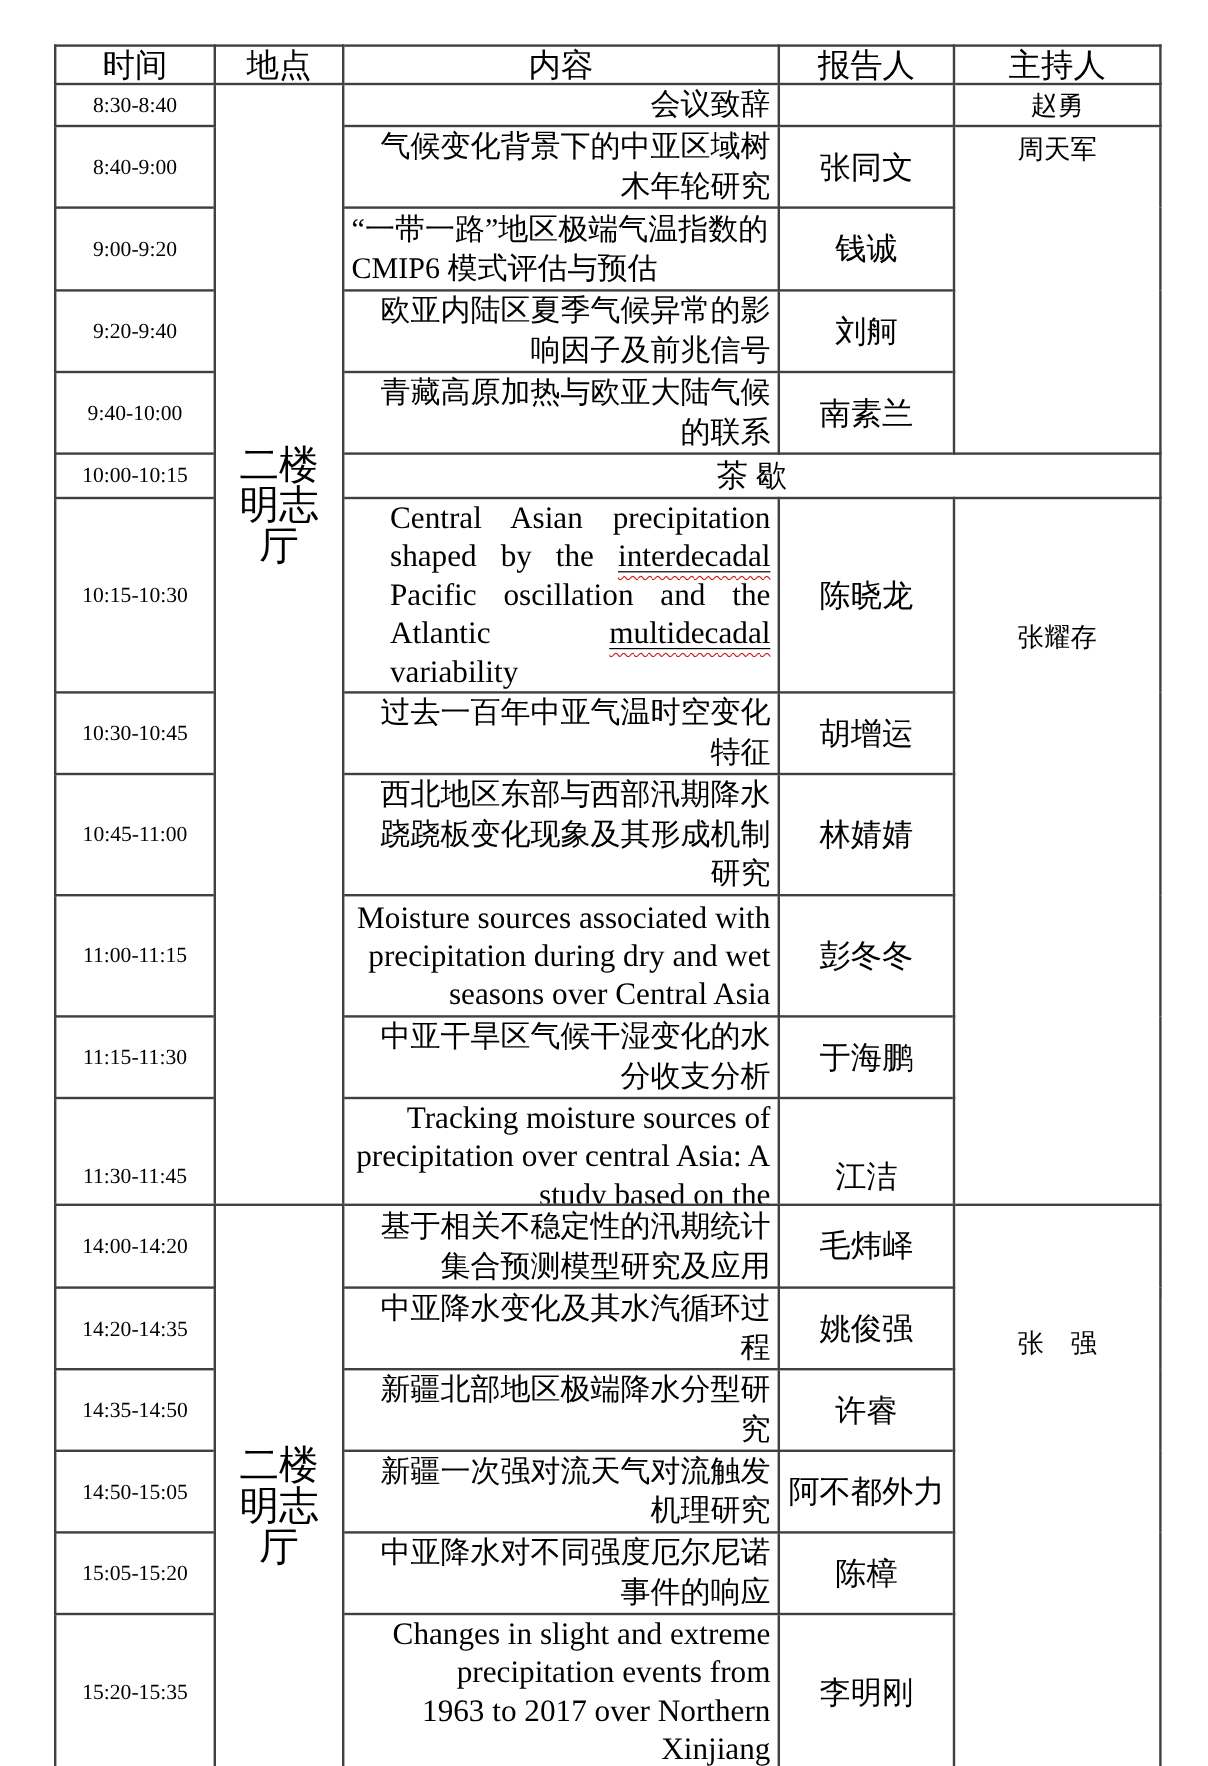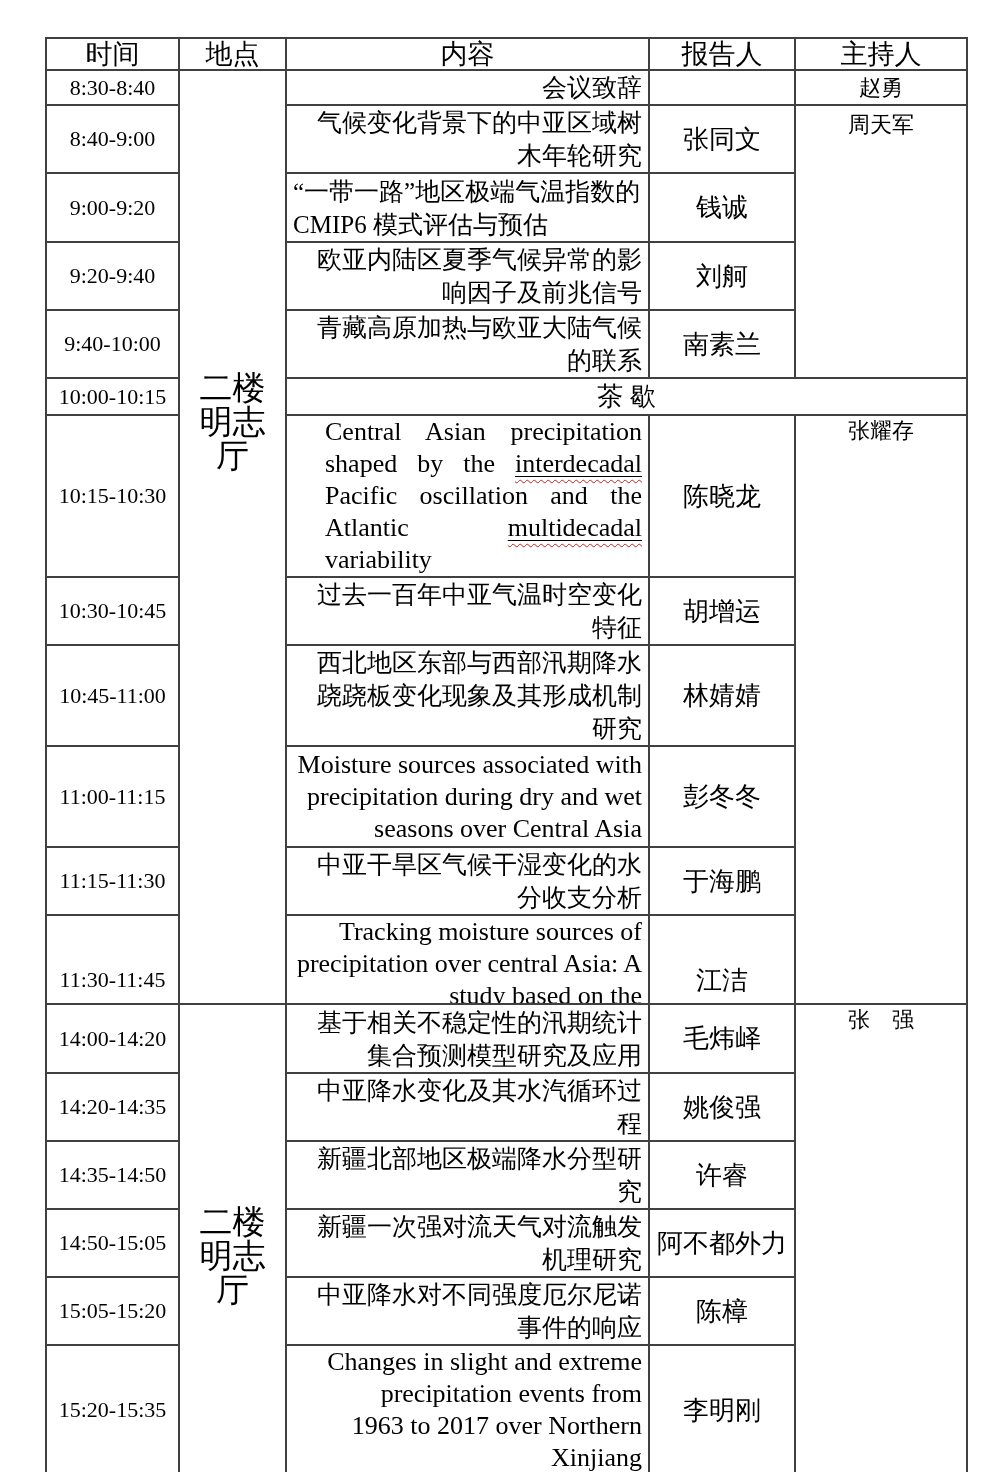--- a/index.html
+++ b/index.html
@@ -16,31 +16,31 @@
   table.morning{top:37px;}
   table.afternoon{top:1003px;}
   .sched th,.sched td{
     border:2px solid #404040;
     font-weight:normal;
     text-align:center;vertical-align:middle;
     padding:0 6px;
     overflow:hidden;
   }
   .sched th{font-size:27px;line-height:30px;}
-  td.time{font-size:22px;white-space:nowrap;padding:0 2px;}
+  td.time{font-size:18px;white-space:nowrap;padding:0 2px;}
   td.cell{font-size:25px;line-height:33px;text-align:right;}
   td.cell.en{font-size:26px;line-height:32px;}
   td.cell.prelines{white-space:pre-line;}
   td.cell.just{text-align:justify;padding-left:38px;}
   td.cell.leftal{text-align:left;}
   td.presenter{font-size:26px;}
   td.host{font-size:22px;}
   td.loc{font-size:33px;line-height:34px;}
   td.vtop-name{vertical-align:top;padding-top:4px;}
-  td.vtop-name-deep{vertical-align:top;}
+  td.vtop-name-deep{vertical-align:top;padding-top:100px;}
   td.loc-morning{vertical-align:top;padding-top:300px;}
   td.loc-afternoon{vertical-align:top;padding-top:200px;}
   td.break-cell{font-size:26px;}
   .u-black{text-decoration:underline;text-decoration-color:#000;text-decoration-thickness:1px;text-underline-offset:4px;}
   .u-red{text-decoration:underline wavy #cc2222;text-decoration-thickness:1px;text-underline-offset:7px;}
 </style>
 </head>
 <body>
 
 <div class="page">

